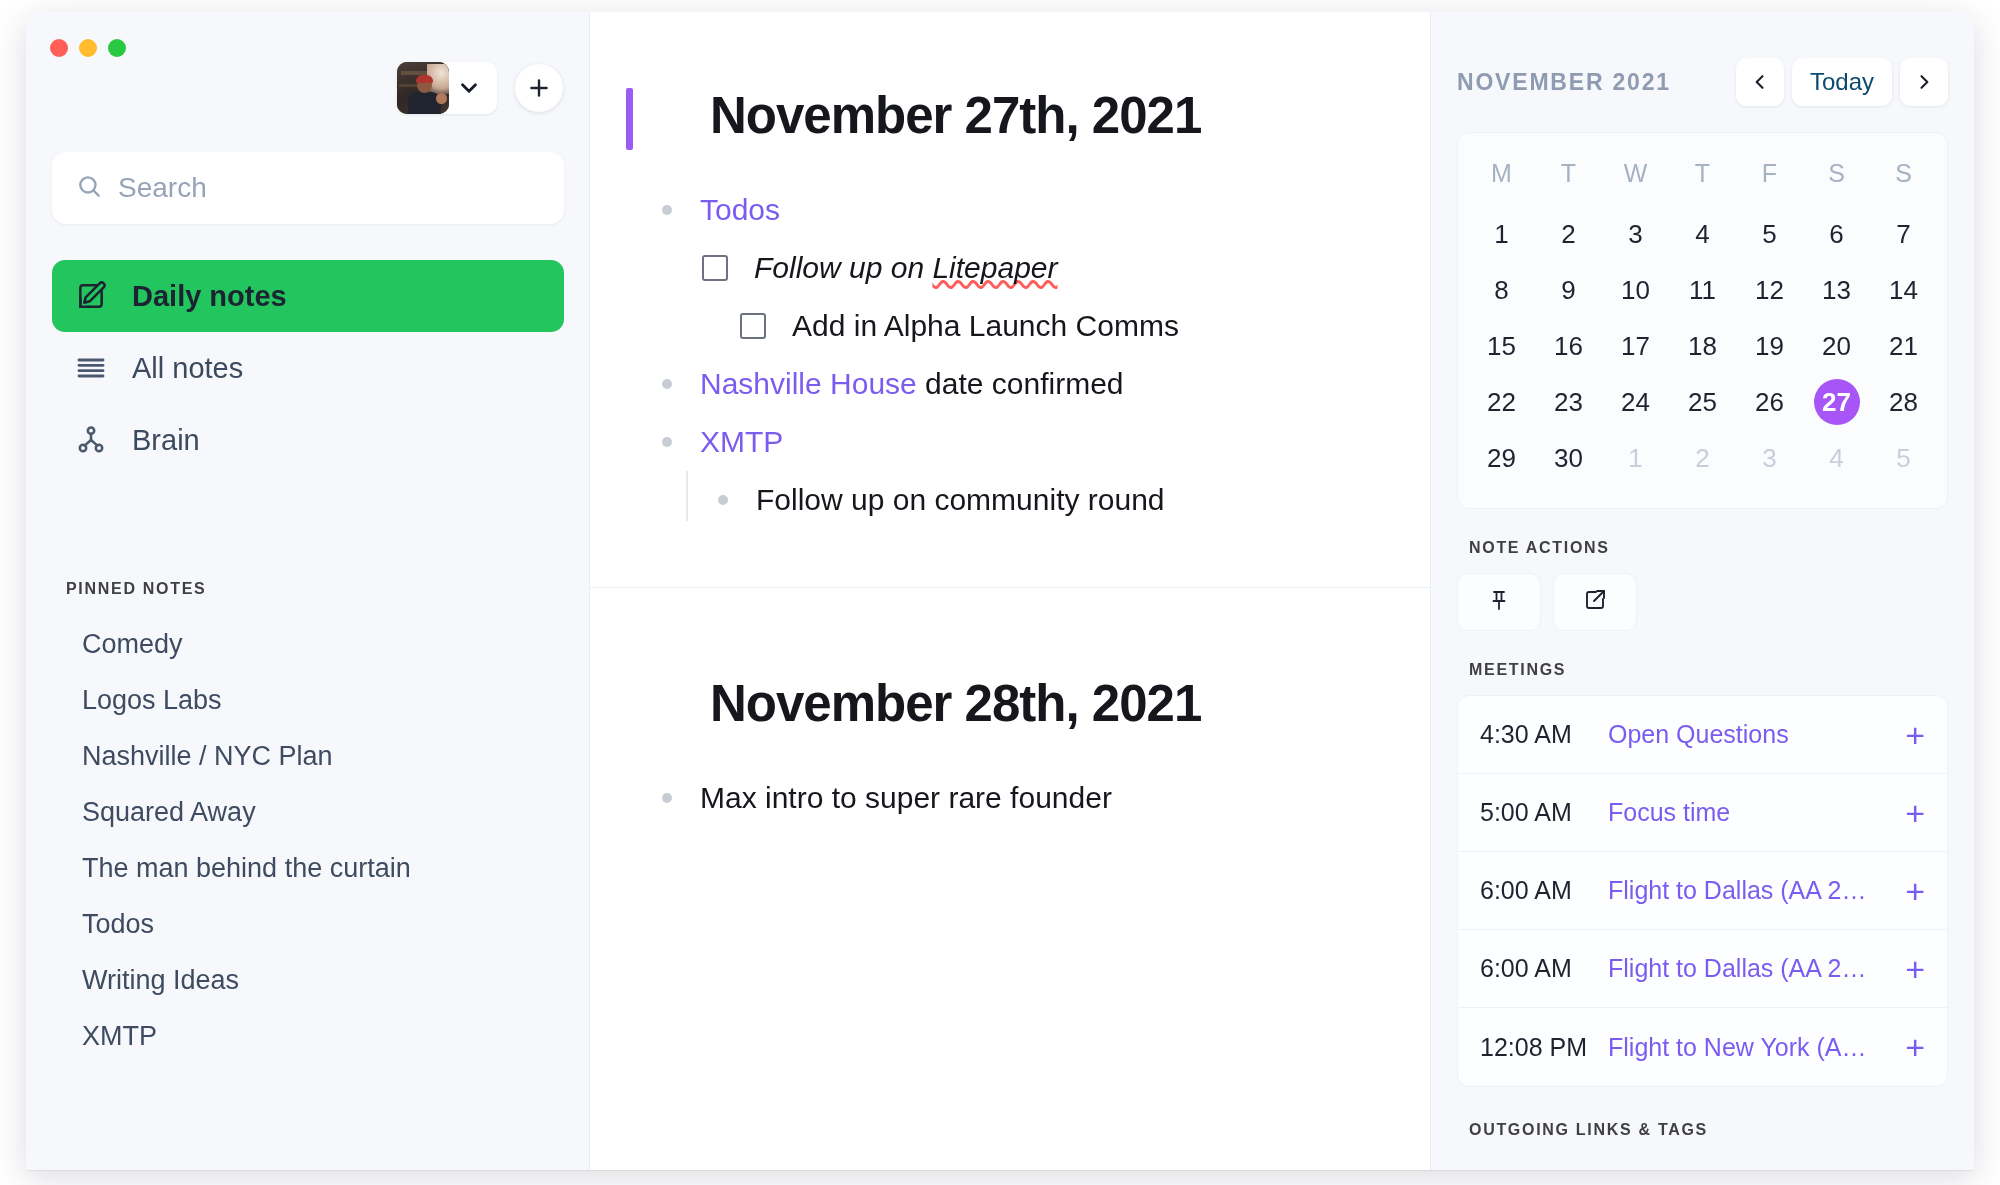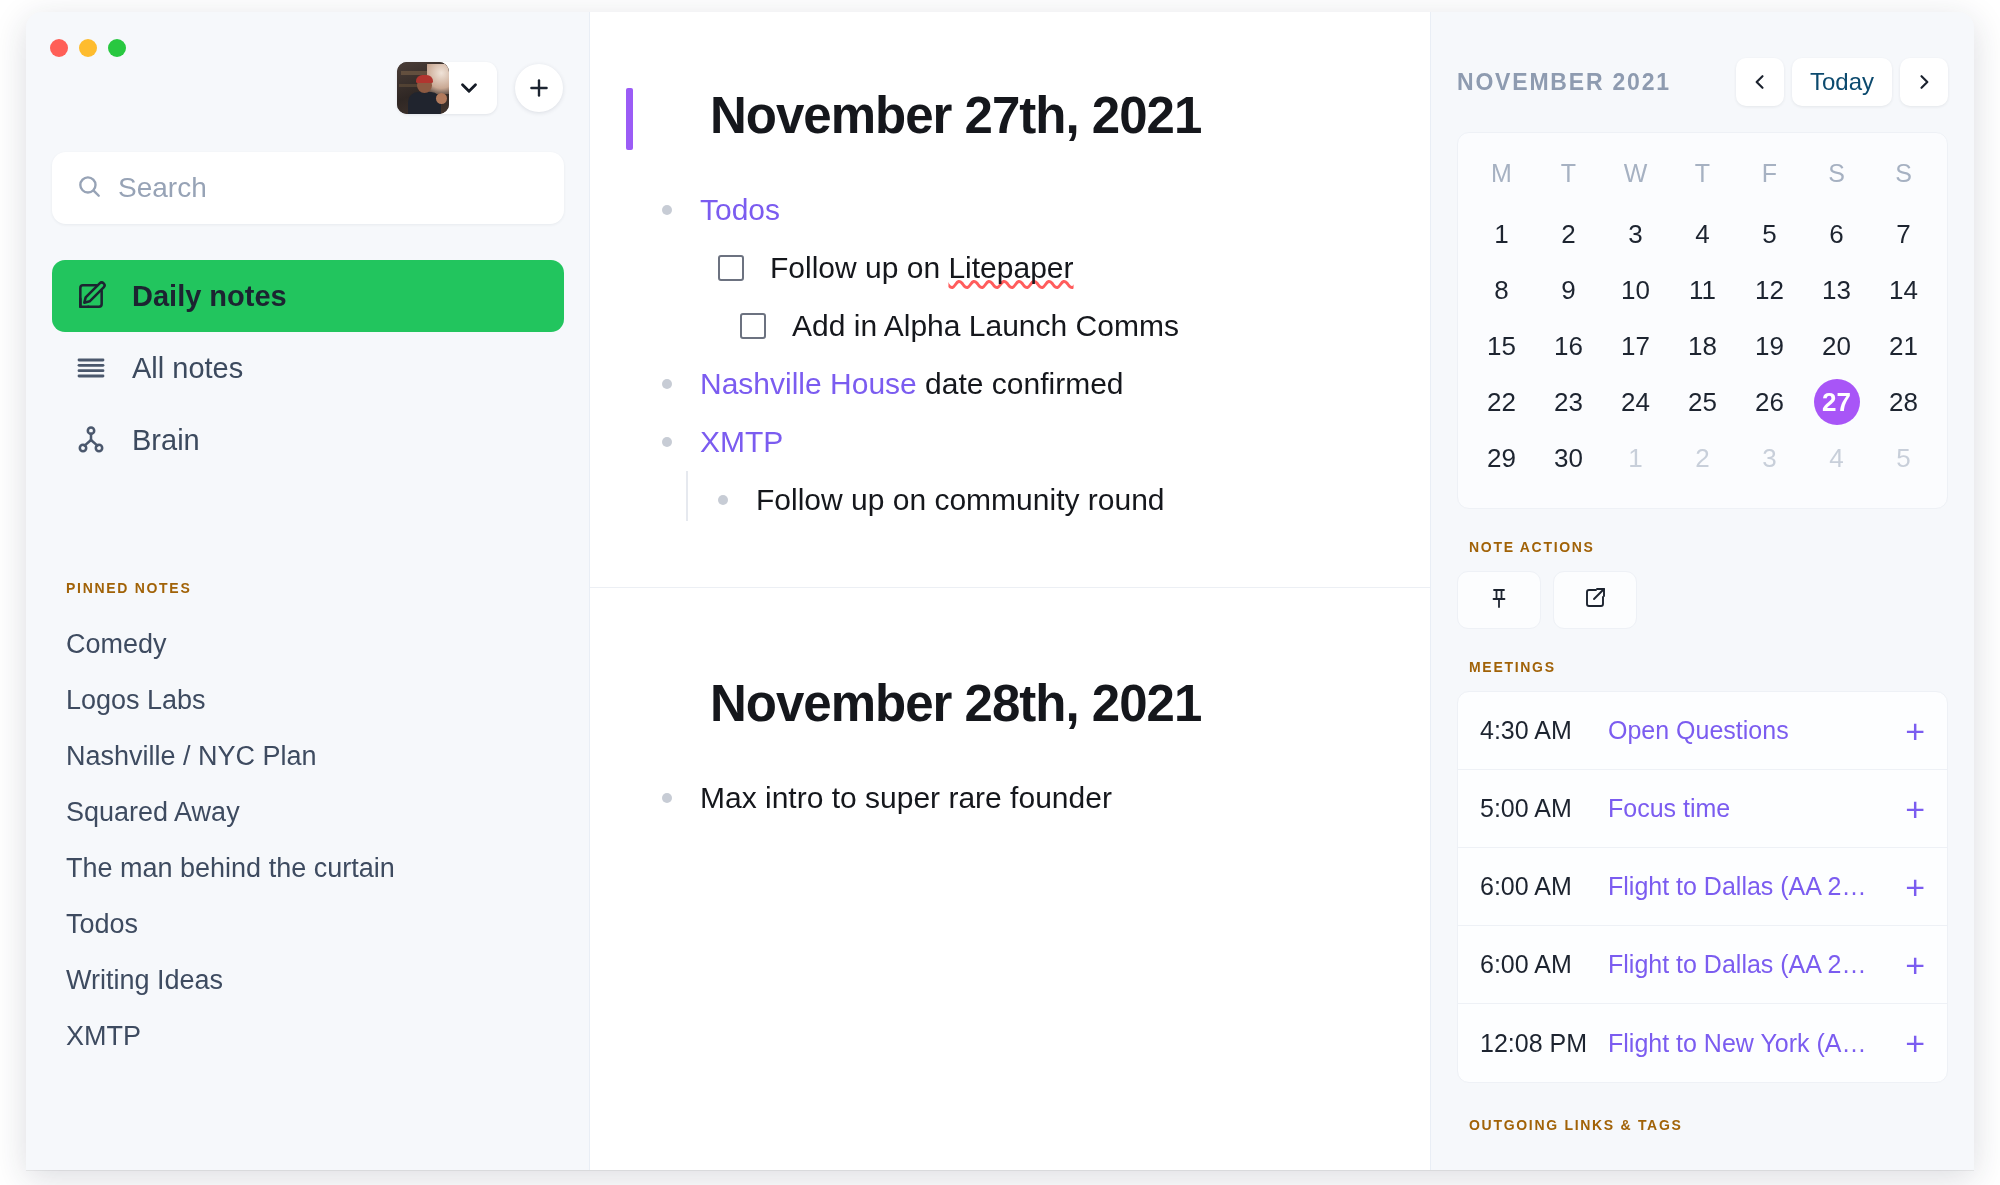--- a/index.html
+++ b/index.html
@@ -116,26 +116,26 @@
     height: 72px; padding: 0 22px;
     border-radius: 13px;
     cursor: pointer;
   }
   .nav-item.active { background: #22c55e; }
   .nav-label { font-size: 29px; color: #3c4a5e; }
   .nav-item.active .nav-label { color: #1c2431; font-weight: 600; }
   .nav-icon { width: 34px; height: 34px; display: flex; align-items: center; justify-content: center; }
 
   .section-label {
-    font-size: 14px; letter-spacing: 1.7px;
-    color: #a16207; font-weight: 600;
+    font-size: 16px; letter-spacing: 1.7px;
+    color: #404040; font-weight: 600;
     text-transform: uppercase;
   }
   #pinned-header { position: absolute; left: 40px; top: 568px; }
-  .pinned-list { position: absolute; left: 40px; top: 604px; width: 500px; }
+  .pinned-list { position: absolute; left: 56px; top: 604px; width: 500px; }
   .pinned-item {
     font-size: 27px; color: #3e4b60;
     height: 56px; display: flex; align-items: center;
     cursor: pointer;
   }
 
   
   #main {
     flex: 1 1 auto;
     background: #ffffff;
@@ -160,21 +160,21 @@
 
   .bullets { margin-top: 36px; }
   .row { display: flex; align-items: center; min-height: 58px; }
   .bullet-dot {
     width: 10px; height: 10px; border-radius: 50%;
     background: #c7ccd5; flex: 0 0 10px; margin-right: 28px;
   }
   .row-text { font-size: 30px; color: #15171c; }
   .link { color: #7b5cf0; }
   .spell { text-decoration: underline wavy #ff5c5c; text-decoration-skip-ink: none; }
-  .indent-1 { margin-left: 56px; }
+  .indent-1 { margin-left: 40px; font-style: italic; }
   .indent-2 { margin-left: 78px; }
   .checkbox {
     width: 26px; height: 26px;
     border: 2px solid #6c7280; border-radius: 3px;
     flex: 0 0 26px; margin-right: 26px;
     background: #fff; cursor: pointer;
   }
   .guide-line {
     position: absolute; left: 0; top: 0; bottom: 8px;
     width: 2px; background: #e6e9ef;

